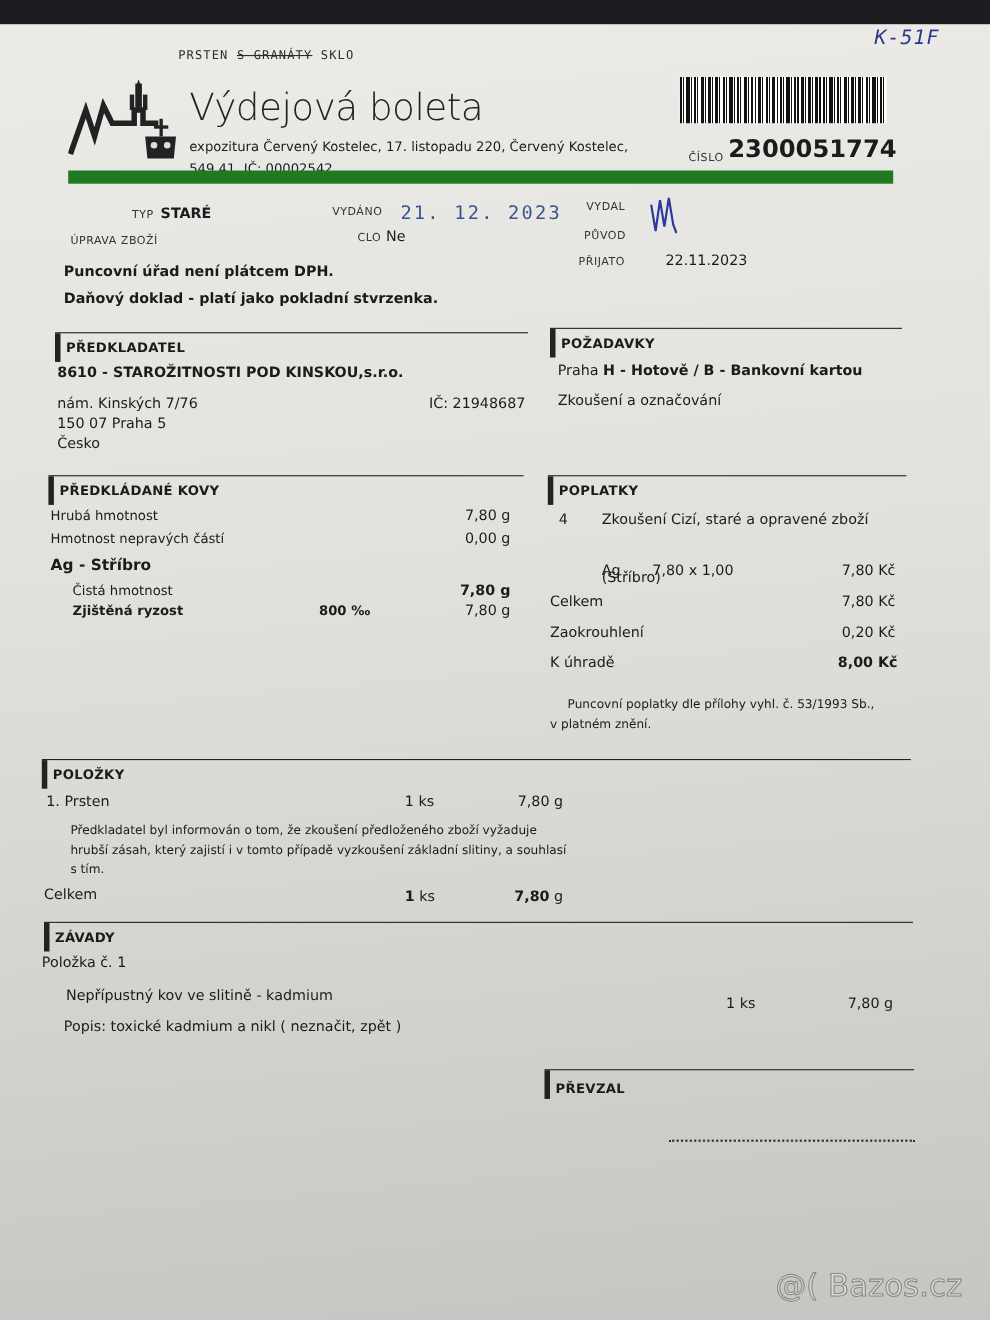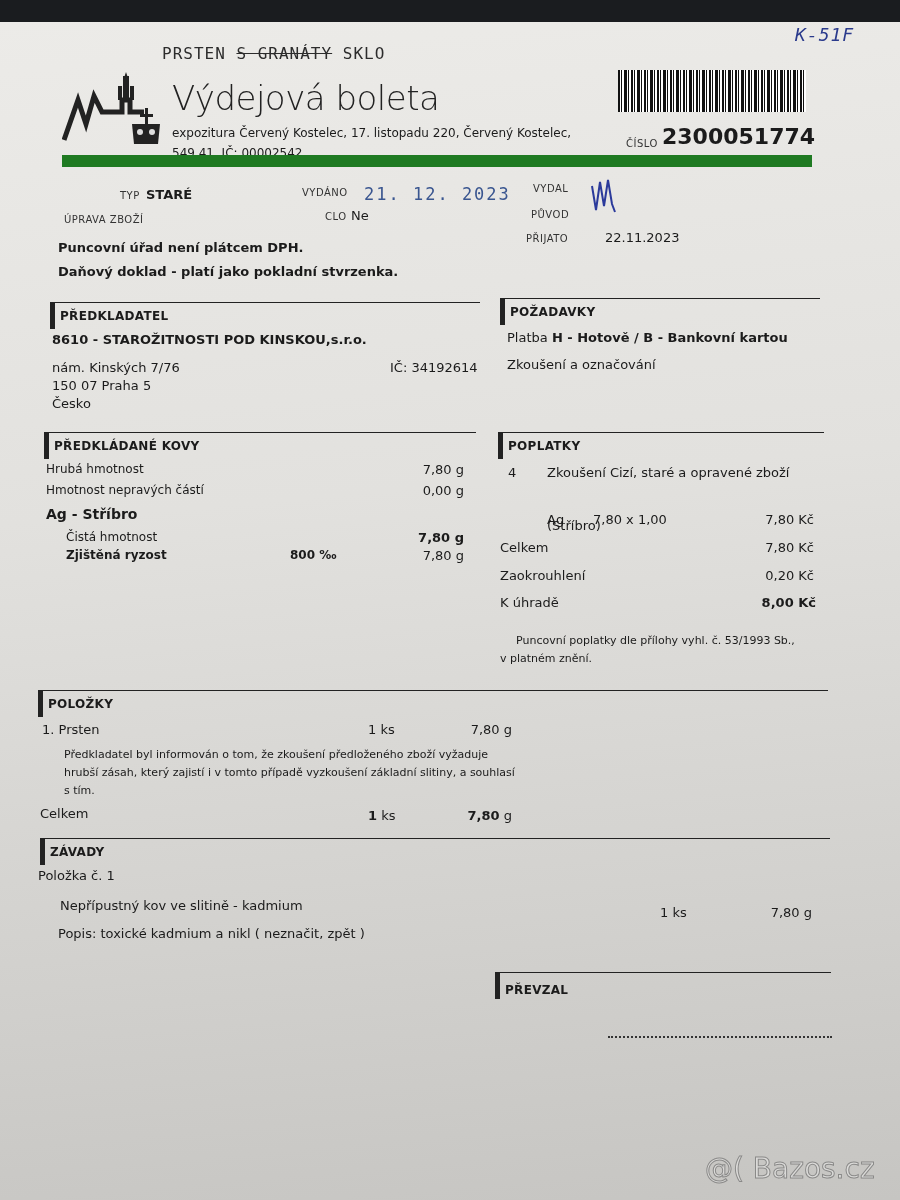--- a/index.html
+++ b/index.html
@@ -7,21 +7,21 @@
     width:900px; height:1200px; overflow:hidden; position:relative;
     background:#1a1c1f;
     font-family:"DejaVu Sans", sans-serif;
     color:#1b1b1b;
   }
   .paper {
     position:absolute; left:0; top:22px; width:900px; height:1178px;
     background: linear-gradient(175deg, #ecebe8 0%, #e2e1de 40%, #d2d1ce 75%, #c6c5c2 100%);
   }
   .abs { position:absolute; white-space:nowrap; }
-  .hand { font-family:"DejaVu Sans Mono", monospace; color:#2c2c2c; font-size:16px; letter-spacing:1px; }
+  .hand { font-family:"DejaVu Sans Mono", monospace; color:#2c2c2c; font-size:11px; letter-spacing:1px; }
   .hand-blue { color:#2a3a8c; font-style:italic; font-size:18px;text-align:center; }
   .title { font-size:34px; font-weight:300; color:#222; letter-spacing:-0.5px; }
   .small { font-size:12px; }
   .lbl { font-size:10px; letter-spacing:0.5px; color:#333; }
   .val { font-size:13px; }
   .b { font-weight:bold; }
   .green-bar { position:absolute; left:62px; top:155px; width:750px; height:12px; background:#1f7a22; }
   .barcode {
     position:absolute; left:618px; top:70px; width:188px; height:42px;
     background: repeating-linear-gradient(90deg,#111 0 2px,#fff 2px 3px,#111 3px 4px,#fff 4px 6px,#111 6px 9px,#fff 9px 10px,#111 10px 11px,#fff 11px 13px);
@@ -88,28 +88,28 @@
 <div class="abs b val" style="left:58px;top:264px;">Daňový doklad - platí jako pokladní stvrzenka.</div>
 
 <div class="section-head" style="left:50px;top:302px;width:430px;">
   <div class="marker"></div>
     <div class="txt">PŘEDKLADATEL</div>
 </div>
 <div class="abs b val" style="left:52px;top:332px;">8610 - STAROŽITNOSTI POD KINSKOU,s.r.o.</div>
 <div class="abs val" style="left:52px;top:360px;">nám. Kinských 7/76</div>
 <div class="abs val" style="left:52px;top:378px;">150 07 Praha 5</div>
 <div class="abs val" style="left:52px;top:396px;">Česko</div>
-<div class="abs val" style="left:390px;top:360px;">IČ: 34192614</div>
+<div class="abs val" style="left:390px;top:360px;">IČ: 21948687</div>
 
 <div class="section-head" style="left:500px;top:298px;width:320px;">
   <div class="marker"></div>
     <div class="txt">POŽADAVKY</div>
 </div>
 <div class="abs val" style="left:507px;top:330px;">
-  <span>Platba</span> <span class="b">H - Hotově / B - Bankovní kartou</span>
+  <span>Praha</span> <span class="b">H - Hotově / B - Bankovní kartou</span>
 </div>
 <div class="abs val" style="left:507px;top:357px;">Zkoušení a označování</div>
 
 <div class="section-head" style="left:44px;top:432px;width:432px;">
   <div class="marker"></div>
     <div class="txt">PŘEDKLÁDANÉ KOVY</div>
 </div>
 <div class="abs val" style="left:46px;top:462px;font-size:12px;">Hrubá hmotnost</div>
 <div class="abs val num" style="left:380px;top:462px;width:84px;">7,80 g</div>
 <div class="abs val" style="left:46px;top:483px;font-size:12px;">Hmotnost nepravých částí</div>

